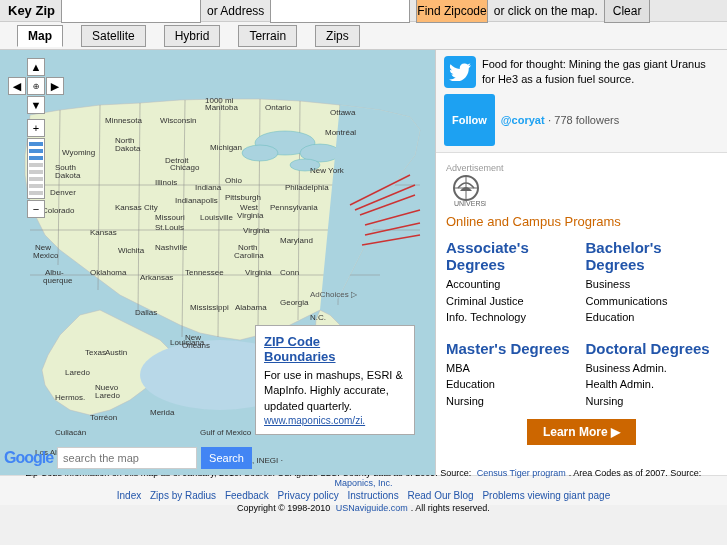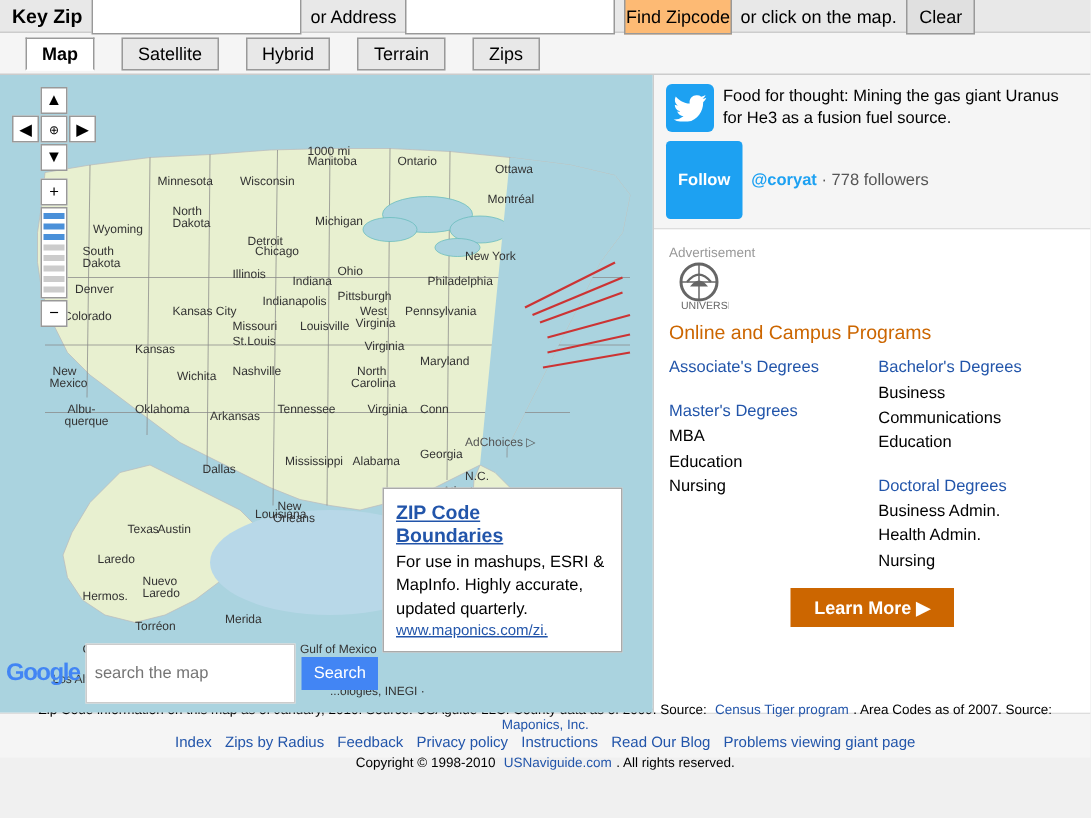--- a/index.html
+++ b/index.html
@@ -65,21 +65,21 @@
       gap: 1px;
     }
     .zoom-step { width: 14px; height: 4px; background: #4a90d9; margin: 1px auto; cursor: pointer; }
 
     #map-search-bar {
       position: absolute; bottom: 6px; left: 4px;
       display: flex; align-items: center; gap: 4px;
     }
     #google-logo { font-size: 16px; font-weight: bold; color: #4285f4; letter-spacing: -1px; }
     #map-search-input {
-      border: 1px solid #ccc; padding: 2px 5px; font-size: 11px; width: 140px; height: 40px;
+      border: 1px solid #ccc; padding: 2px 5px; font-size: 11px; width: 140px; height: 22px;
     }
     #map-search-btn {
       background: #4285f4; color: white; border: none; padding: 2px 8px;
       font-size: 11px; cursor: pointer; height: 22px;
     }
 
     #overlay-box {
       position: absolute; bottom: 40px; right: 20px;
       background: white; border: 1px solid #aaa;
       padding: 8px; width: 160px; font-size: 11px; z-index: 10;
@@ -113,21 +113,21 @@
 
     #ad-box {
       flex: 1; background: white; padding: 10px; overflow: hidden;
     }
     #ad-header { display: flex; align-items: center; gap: 8px; margin-bottom: 6px; }
     #uop-logo {
       width: 40px; height: 35px;
     }
     #ad-subtitle { font-size: 13px; color: #cc6600; margin-bottom: 10px; }
     #ad-grid { display: grid; grid-template-columns: 1fr 1fr; gap: 8px; margin-bottom: 10px; }
-    .ad-col h4 { font-size: 11px; color: #2255aa; font-weight: normal; margin-bottom: 3px; }
+    .ad-col h4 { font-size: 15px; color: #2255aa; font-weight: bold; margin-bottom: 3px; }
     .ad-col p { font-size: 11px; line-height: 1.5; }
     #learn-more-btn {
       background: #cc6600; color: white; border: none; padding: 6px 16px;
       cursor: pointer; font-size: 12px; font-weight: bold; display: flex;
       align-items: center; gap: 4px; margin: 0 auto;
     }
     #ad-label { text-align: left; font-size: 9px; color: #999; }
 
     #footer {
       background: #f5f5f5; border-top: 1px solid #ddd; padding: 4px 8px;
@@ -348,20 +348,21 @@
           <path d="M14 18 Q20 10 26 18" fill="#666"></path>
           <line x1="20" y1="3" x2="20" y2="27" stroke="#666" stroke-width="1"></line>
           <line x1="8" y1="15" x2="32" y2="15" stroke="#666" stroke-width="1"></line>
           <text x="8" y="33" font-size="7" fill="#666">UNIVERSITY</text>
         </svg>
       </div>
       <div id="ad-subtitle">Online and Campus Programs</div>
       <div id="ad-grid">
         <div class="ad-col">
           <h4>Associate's Degrees</h4>
+          <p>Accounting<br>Criminal Justice<br>Info. Technology</p>
           <br>
           <h4>Master's Degrees</h4>
           <p>MBA<br>Education<br>Nursing</p>
         </div>
         <div class="ad-col">
           <h4>Bachelor's Degrees</h4>
           <p>Business<br>Communications<br>Education</p>
           <br>
           <h4>Doctoral Degrees</h4>
           <p>Business Admin.<br>Health Admin.<br>Nursing</p>

